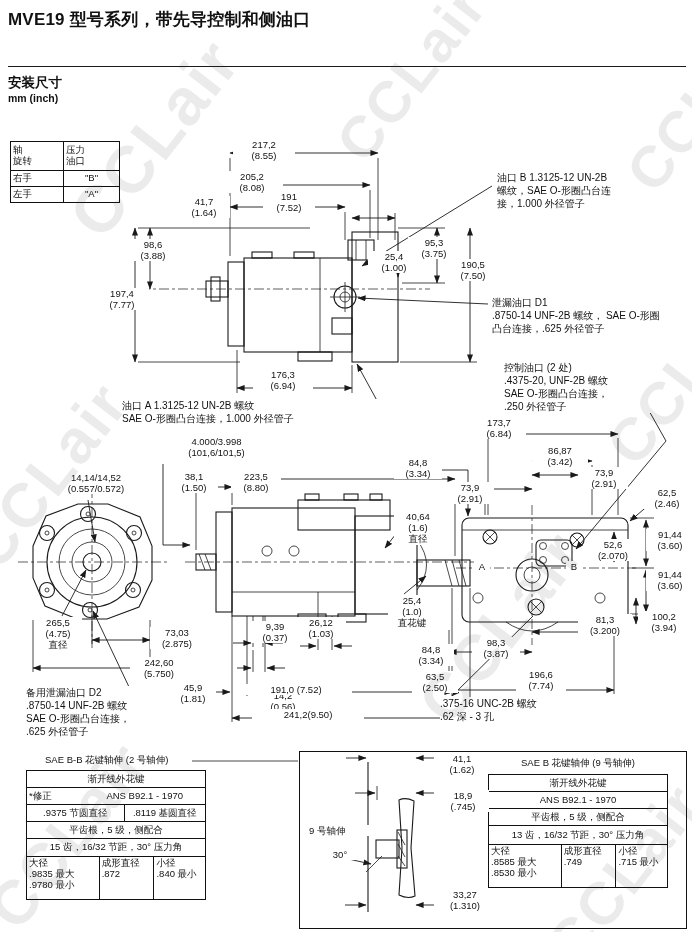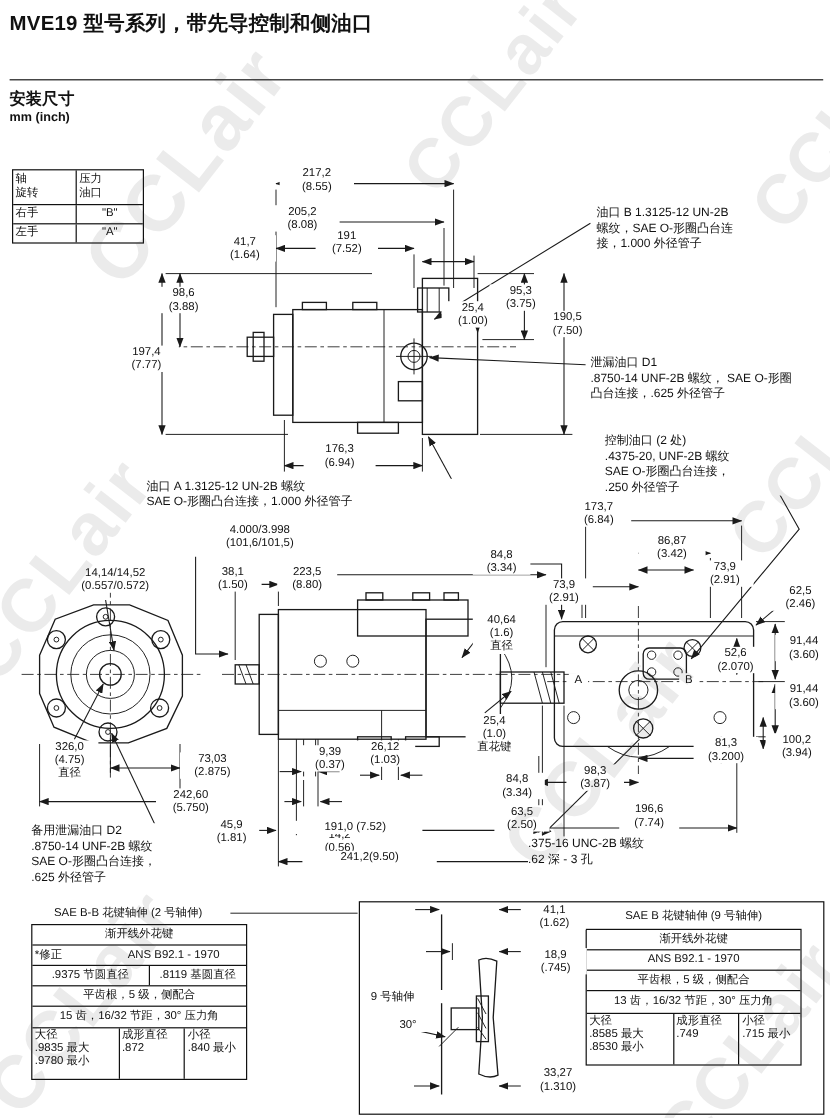--- a/index.html
+++ b/index.html
@@ -356,21 +356,21 @@
 (6.94)</div>
 
   <div class="dim" style="left:168px;top:436px;width:95px;">4.000/3.998
 (101,6/101,5)</div>
   <div class="dim" style="left:45px;top:472px;width:100px;">14,14/14,52
 (0.557/0.572)</div>
   <div class="dim" style="left:170px;top:471px;width:46px;">38,1
 (1.50)</div>
   <div class="dim" style="left:231px;top:471px;width:48px;">223,5
 (8.80)</div>
-  <div class="dim" style="left:34px;top:617px;width:46px;">326,0
+  <div class="dim" style="left:34px;top:617px;width:46px;">265,5
 (4.75)
 直径</div>
   <div class="dim" style="left:150px;top:627px;width:52px;">73,03
 (2.875)</div>
   <div class="dim" style="left:130px;top:657px;width:56px;">242,60
 (5.750)</div>
   <div class="dim" style="left:252px;top:621px;width:44px;">9,39
 (0.37)</div>
   <div class="dim" style="left:296px;top:617px;width:48px;">26,12
 (1.03)</div>

